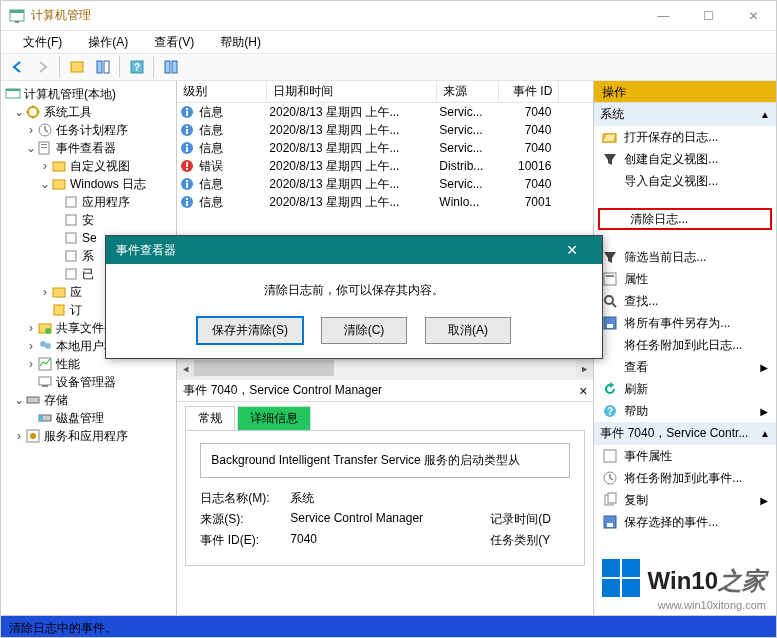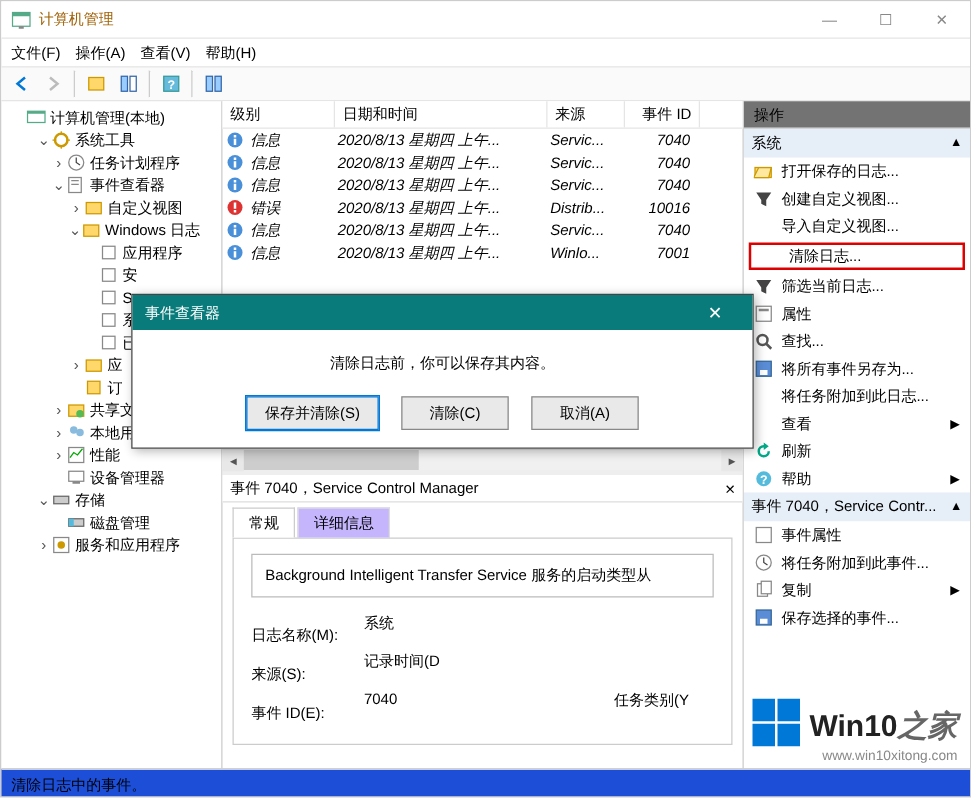--- a/index.html
+++ b/index.html
@@ -2,60 +2,60 @@
 <html><head>
 <meta charset="utf-8">
 <style>
 * { box-sizing: border-box; margin: 0; padding: 0; }
 body { font-family: "Microsoft YaHei", "Segoe UI", sans-serif; font-size: 12px; background: #fff; width: 777px; height: 638px; overflow: hidden; position: relative; border: 1px solid #ccc; }
 .titlebar { height: 30px; display: flex; align-items: center; padding: 0 0 0 8px; background: #fff; border-bottom: 1px solid #e5e5e5; }
 .titlebar .icon { width: 16px; height: 16px; margin-right: 6px; }
 .titlebar .title { flex: 1; color: #a16207; font-size: 12px; }
 .winbtn { width: 45px; height: 30px; display: flex; align-items: center; justify-content: center; color: #888; }
 .menubar { height: 22px; display: flex; align-items: center; padding-left: 8px; gap: 12px; font-size: 12px; }
-.menubar span { cursor: default; }
+.menubar span { cursor: default; margin-left: 14px; }
 .toolbar { height: 28px; display: flex; align-items: center; gap: 2px; padding-left: 4px; border-top: 1px solid #e5e5e5; border-bottom: 1px solid #e5e5e5; background: #fafafa; }
 .tbtn { width: 24px; height: 22px; display: flex; align-items: center; justify-content: center; border: 1px solid transparent; }
 .tbtn.sep { border-left: 1px solid #ccc; width: 1px; padding: 0; margin: 0 2px; }
 .main { display: flex; height: calc(100% - 30px - 22px - 28px - 22px); }
-.tree { width: 184px; border-right: 1px solid #ccc; padding: 4px 20px; overflow: hidden; }
+.tree { width: 184px; border-right: 1px solid #ccc; padding: 4px 4px; overflow: hidden; }
 .tree-item { display: flex; align-items: center; height: 18px; font-size: 12px; white-space: nowrap; }
 .tree-item .tw { display: inline-block; text-align: center; width: 12px; color: #555; }
 .tree-item .ic { width: 16px; height: 16px; margin-right: 3px; display: inline-flex; align-items: center; justify-content: center; }
 .center { flex: 1; display: flex; flex-direction: column; border-right: 1px solid #ccc; position: relative; }
 .listhdr { display: flex; background: #fff; border-bottom: 1px solid #e5e5e5; height: 22px; align-items: center; }
 .listhdr div { padding: 2px 6px; border-right: 1px solid #e5e5e5; font-size: 12px; }
-.listrow { display: flex; height: 18px; align-items: center; padding-left: 2px; font-size: 12px; font-style: italic; }
+.listrow { display: flex; height: 18px; align-items: center; padding-left: 2px; font-size: 12px; }
 .listrow .lic { width: 16px; margin-right: 4px; display: flex; align-items: center; justify-content: center; }
 .c-lvl { width: 90px; }
 .c-dt { width: 170px; }
 .c-src { width: 62px; }
 .c-id { width: 60px; text-align: right; padding-right: 10px; }
 .scroll-x { height: 17px; border-top: 1px solid #ddd; background: #f0f0f0; position: relative; }
 .scroll-x .thumb { position: absolute; left: 0; top: 0; height: 100%; width: 140px; background: #cdcdcd; }
 .scroll-x .arrow { position: absolute; top: 0; width: 17px; height: 17px; background: #e8e8e8; display: flex; align-items: center; justify-content: center; font-size: 9px; color: #555; }
 .detail { border-top: 4px solid #eee; }
 .detail-hdr { display: flex; align-items: center; height: 22px; padding: 0 6px; background: #fff; border-bottom: 1px solid #ddd; }
 .detail-hdr .x { margin-left: auto; font-family: Arial; font-size: 14px; }
 .tabs { display: flex; gap: 2px; padding: 4px 8px 0 8px; }
 .tab { padding: 3px 12px; border: 1px solid #ccc; border-bottom: none; background: #fff; font-size: 12px; }
-.tab.inactive { background: #c4b5fd; border-color: #ddd; }
+.tab.inactive { background: #22c55e; border-color: #ddd; }
 .detail-body { border: 1px solid #ccc; margin: 0 8px 8px 8px; padding: 12px 14px; font-size: 12px; }
 .detail-body .msgbox { border: 1px solid #bbb; padding: 8px 10px; margin-bottom: 12px; white-space: nowrap; overflow: hidden; }
 .detail-body .kv { display: flex; margin: 4px 0; }
-.detail-body .kv .k { width: 90px; margin-top: 10px; }
+.detail-body .kv .k { width: 90px; }
 .detail-body .kv .v { width: 200px; }
 .detail-body .kv .k2 { width: 80px; }
 .right { width: 190px; display: flex; flex-direction: column; }
-.right-hdr { height: 22px; background: #737373; border-bottom: 1px solid #ddd; padding: 3px 8px; font-size: 12px; }
+.right-hdr { height: 22px; background: #eab308; border-bottom: 1px solid #ddd; padding: 3px 8px; font-size: 12px; }
 .right-sec { background: #e6eef7; padding: 3px 6px; font-size: 12px; display: flex; align-items: center; }
 .right-sec .tri { margin-left: auto; font-size: 10px; }
 .right-item { display: flex; align-items: center; height: 22px; padding: 0 8px; font-size: 12px; gap: 6px; }
 .right-item .ri { width: 16px; height: 16px; display: inline-flex; align-items: center; justify-content: center; }
-.right-item.boxed { border: 2px solid #d00; margin: 2px 4px; height: 22px; }
+.right-item.boxed { border: 2px solid #d00; margin: 16px 4px; height: 22px; }
 .right-item .arrow { margin-left: auto; font-size: 10px; }
 .statusbar { height: 39px; border-top: 1px solid #ccc; padding: 4px 8px; font-size: 12px; background: #1d4ed8; }
 .dialog { position: absolute; left: 104px; top: 234px; width: 498px; background: #fff; border: 1px solid #444; box-shadow: 2px 2px 8px rgba(0,0,0,0.3); z-index: 10; }
 .dlg-title { background: #0a7b7b; color: #fff; height: 28px; display: flex; align-items: center; padding: 0 10px; font-size: 12px; }
 .dlg-title .dx { margin-left: auto; width: 40px; height: 28px; display: flex; align-items: center; justify-content: center; font-size: 14px; }
 .dlg-body { padding: 18px 0 14px 0; text-align: center; }
 .dlg-msg { font-size: 12px; margin-bottom: 18px; }
 .dlg-btns { display: flex; justify-content: center; gap: 18px; }
 .dlg-btn { border: 1px solid #888; background: #e9e9e9; padding: 4px 14px; font-size: 12px; min-width: 86px; }
 .dlg-btn.focus { border: 1px solid #0078d7; outline: 1px solid #0078d7; }
@@ -448,20 +448,21 @@
         <div class="tab inactive">详细信息</div>
       </div>
       <div class="detail-body">
         <div class="msgbox">Background Intelligent Transfer Service 服务的启动类型从</div>
         <div class="kv">
             <span class="k">日志名称(M):</span>
             <span class="v">系统</span>
           </div>
         <div class="kv">
             <span class="k">来源(S):</span>
+            <span class="v">Service Control Manager</span>
             <span class="k2">记录时间(D</span>
           </div>
         <div class="kv">
             <span class="k">事件 ID(E):</span>
             <span class="v">7040</span>
             <span class="k2">任务类别(Y</span>
           </div>
       </div>
     </div>
   </div>

